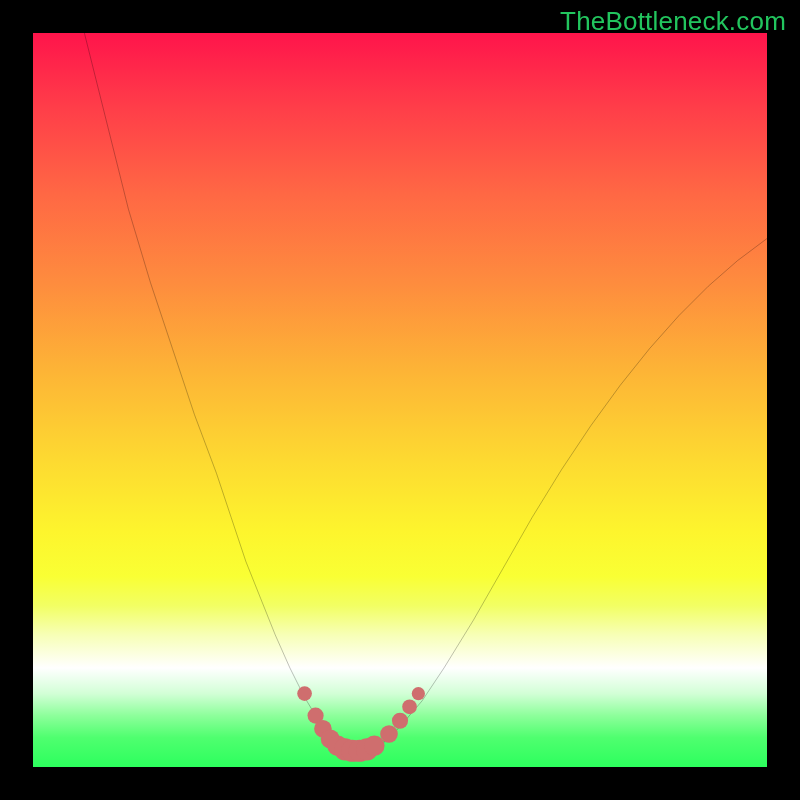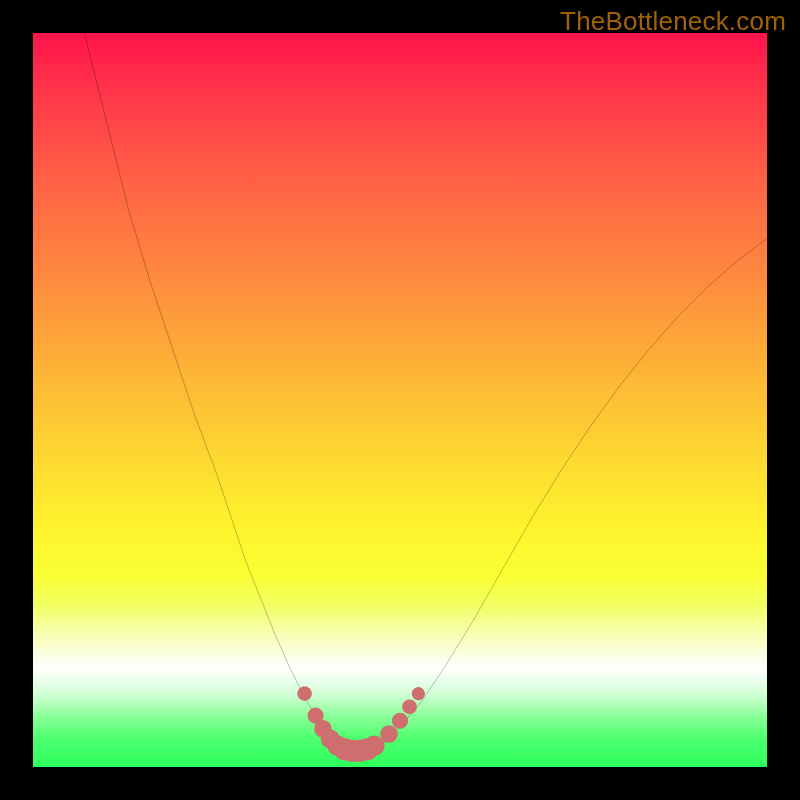--- a/index.html
+++ b/index.html
@@ -8,21 +8,21 @@
     width: 800px;
     height: 800px;
     background: #000;
     position: relative;
     font-family: Arial, Helvetica, sans-serif;
   }
   .watermark {
     position: absolute;
     top: 6px;
     right: 14px;
-    color: #a16207;
+    color: #22c55e;
     font-size: 26px;
     font-weight: 400;
     z-index: 10;
     letter-spacing: 0.2px;
   }
   .plot-frame {
     position: absolute;
     left: 33px;
     top: 33px;
     width: 734px;

